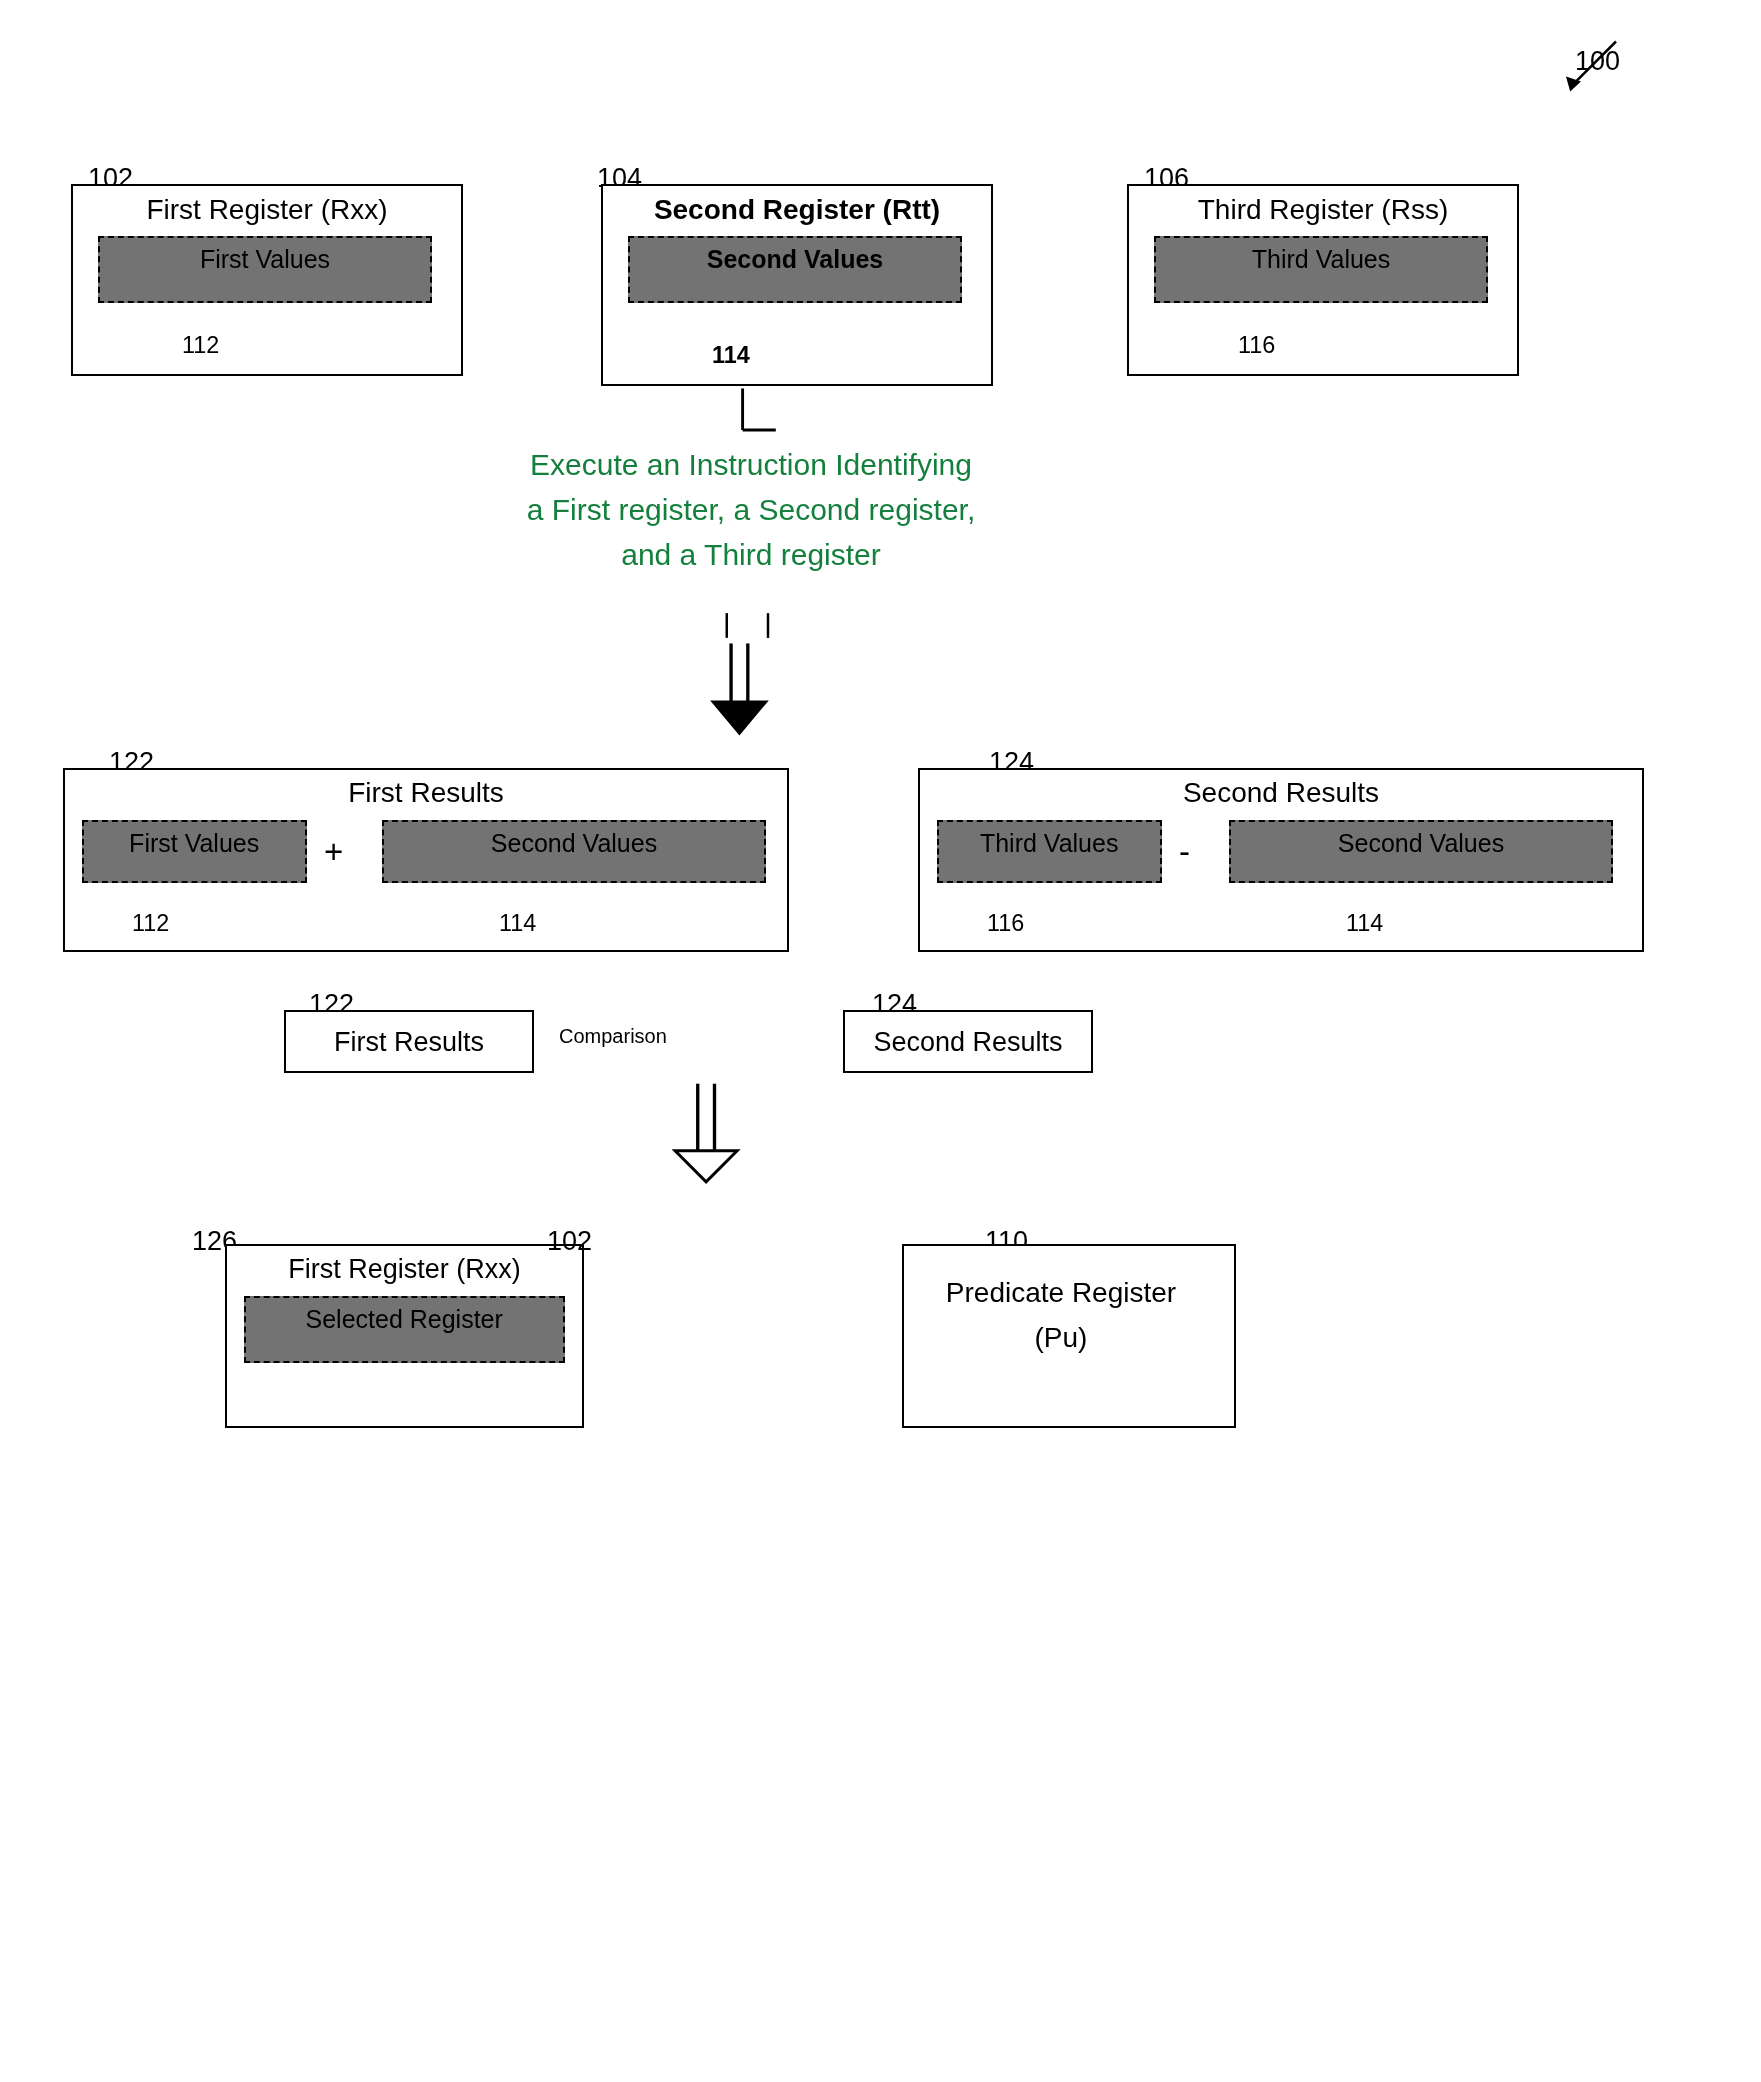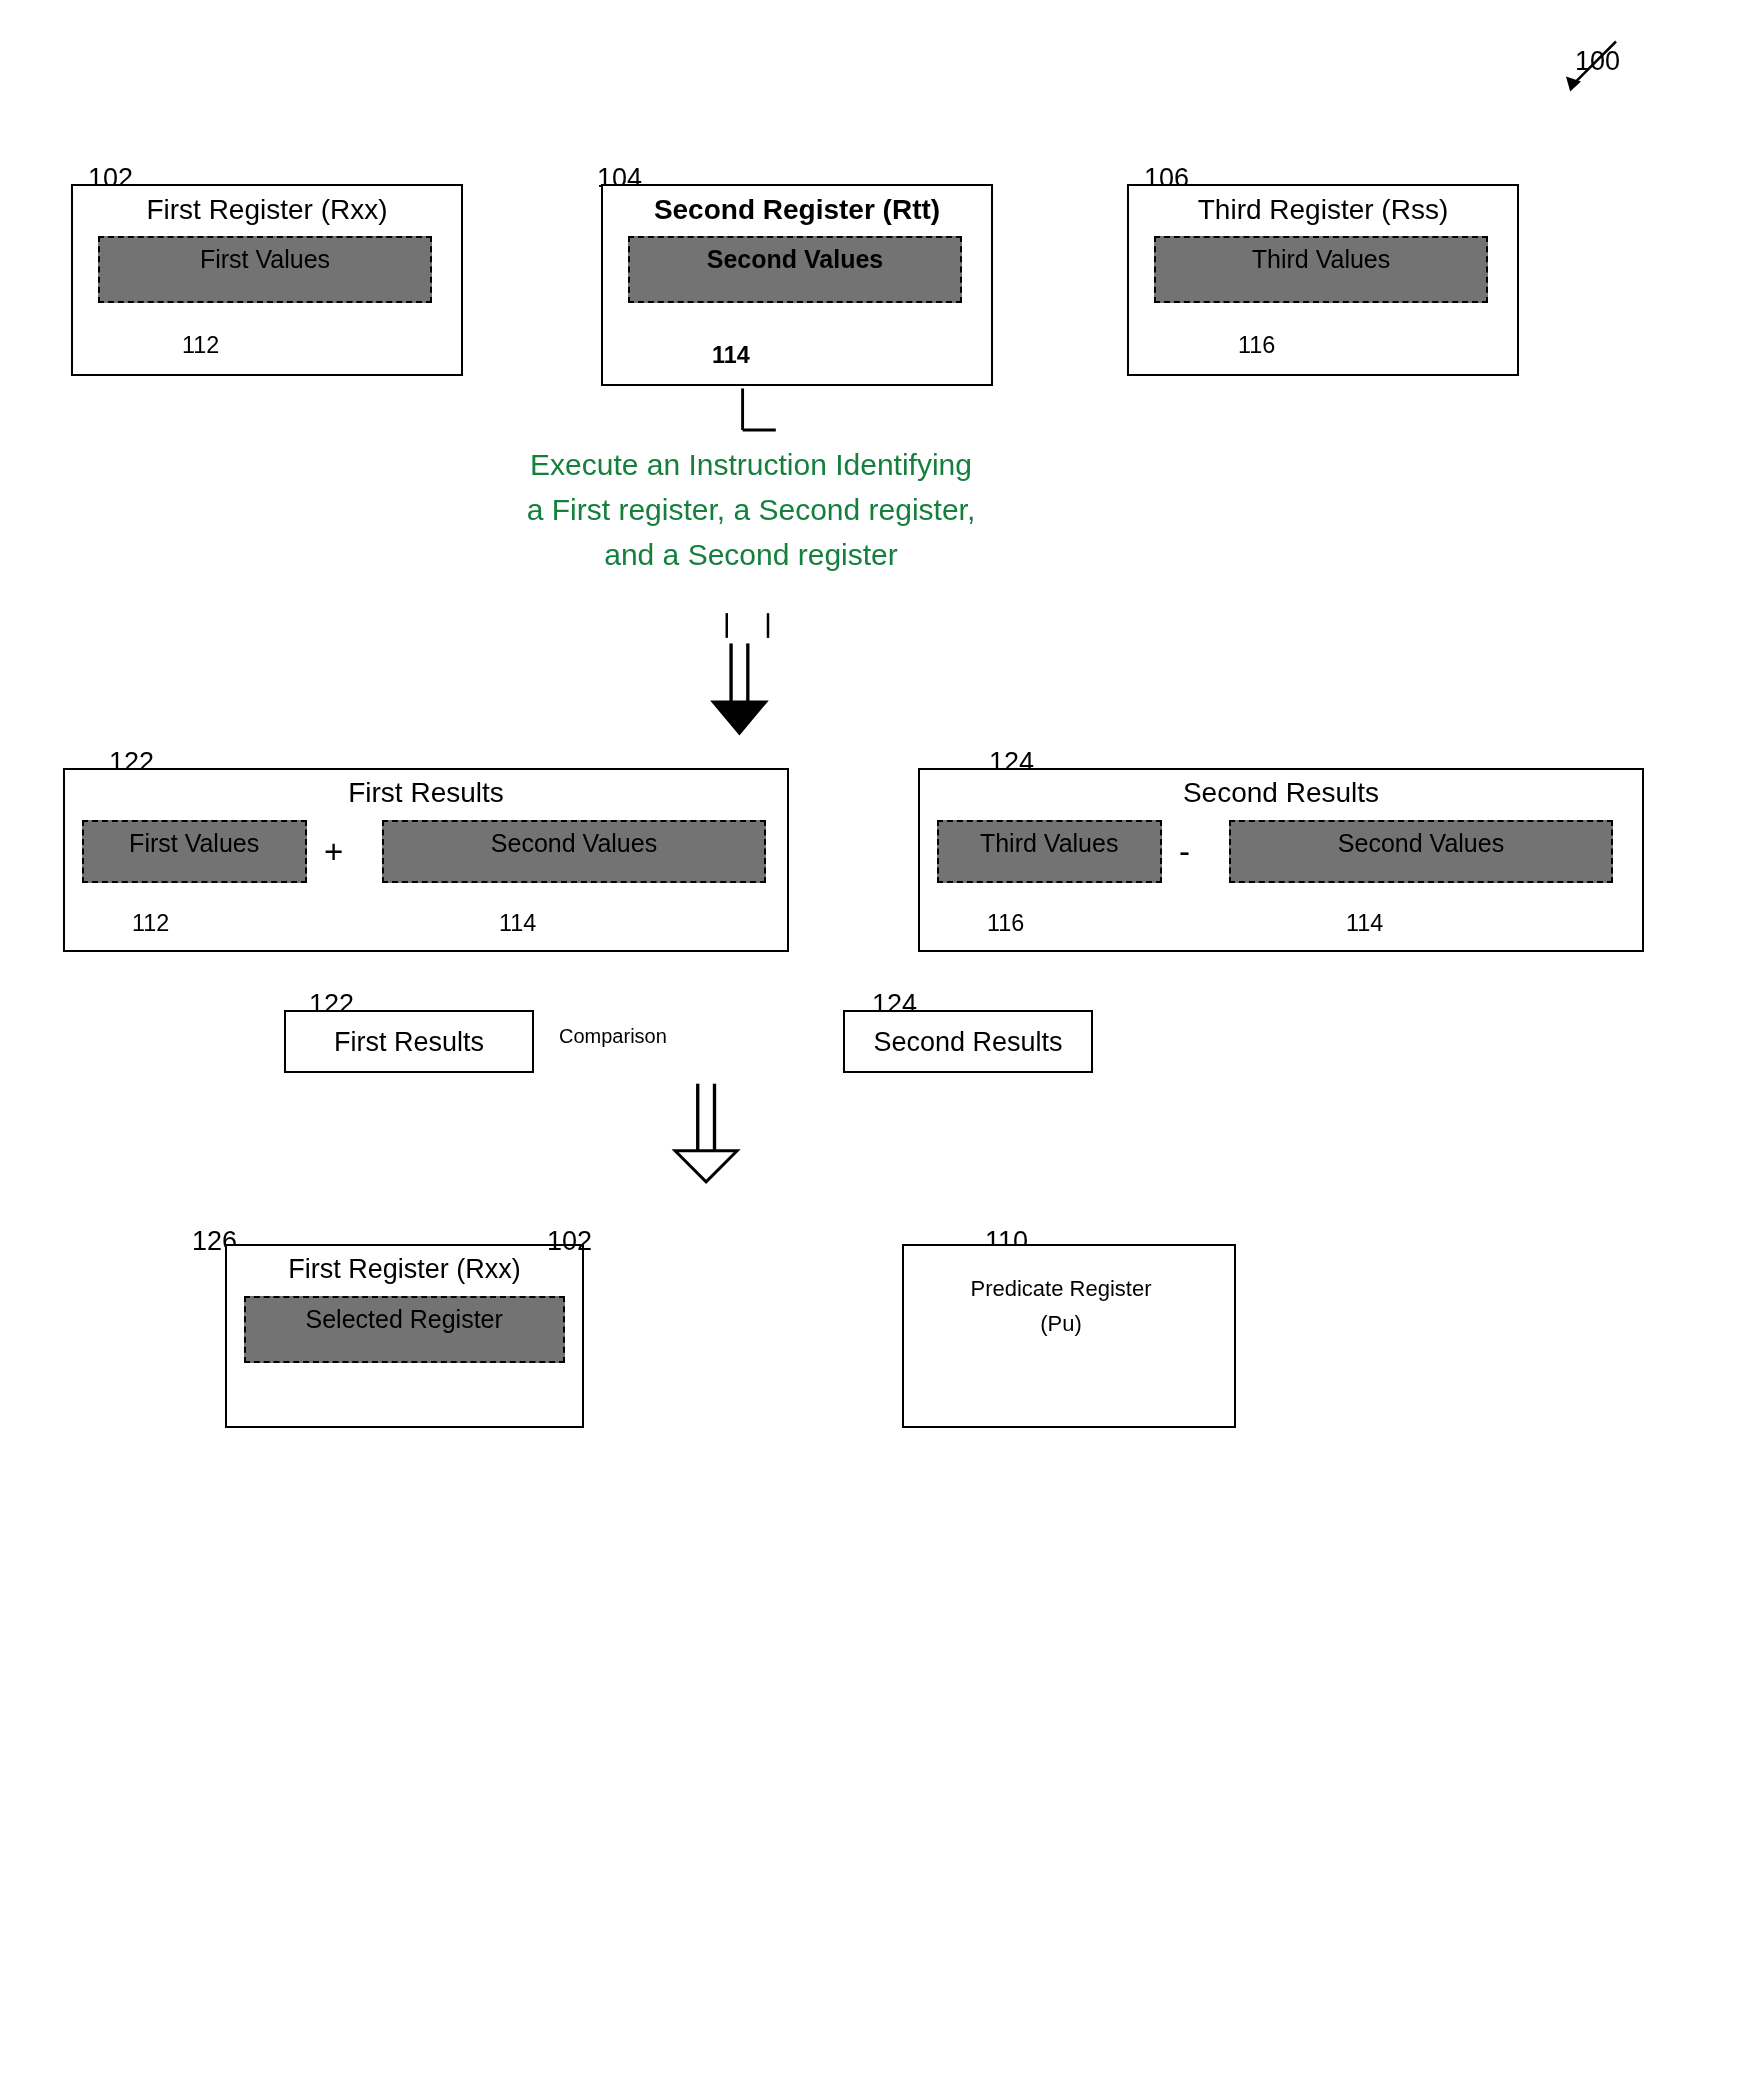--- a/index.html
+++ b/index.html
@@ -128,21 +128,21 @@
 
   <svg style="position:absolute;top:380px;left:726px;width:83px;height:75px;" viewBox="0 0 100 90" width="83" height="75">
 
     <line x1="20" y1="10" x2="20" y2="60" stroke="#000" stroke-width="3.5"></line>
     <line x1="20" y1="60" x2="60" y2="60" stroke="#000" stroke-width="3.5"></line>
   </svg>
 
   <div class="text-block" style="top:442px; left:459px; width:584px;">
     <div>Execute an Instruction Identifying</div>
     <div>a First register, a Second register,</div>
-    <div>and a Second register</div>
+    <div>and a Third register</div>
   </div>
 
   <svg style="position:absolute;top:635px;left:685px;width:134px;height:109px;" viewBox="0 0 160 130" width="134" height="109">
 
     <line x1="55" y1="10" x2="55" y2="80" stroke="#000" stroke-width="4"></line>
     <line x1="75" y1="10" x2="75" y2="80" stroke="#000" stroke-width="4"></line>
 
     <polygon points="30,78 100,78 65,120" fill="#000"></polygon>
   </svg>
 
@@ -209,20 +209,20 @@
 
     <div class="dashed-box" style="top:50px; left:16.7px; width:321px; height:67px;">
       <div class="dashed-box-label">Selected Register</div>
     </div>
   </div>
 
   <div class="ref-label" style="top:1226px; left:547px;">102</div>
 
   <div class="ref-label" style="top:1226px; left:985px;">110</div>
   <div class="box" style="top:1244px; left:902px; width:334px; height:184px;">
-    <div class="box-title" style="font-size:22px; padding:25px 16px 0 0; line-height:1.6;">
+    <div class="box-title" style="font-size:28px; padding:25px 16px 0 0; line-height:1.6;">
       <span>Predicate Register</span><br>
       <span>(Pu)</span>
     </div>
   </div>
 
 </div>
 
 
 </body></html>

